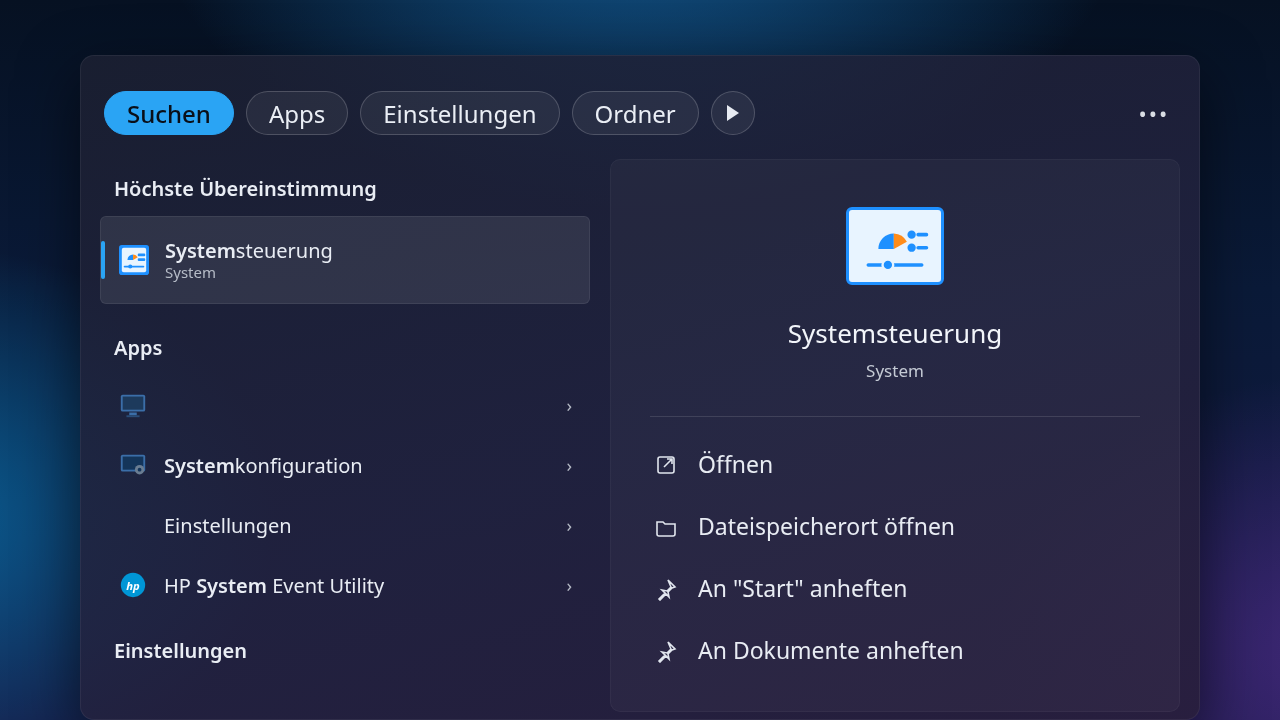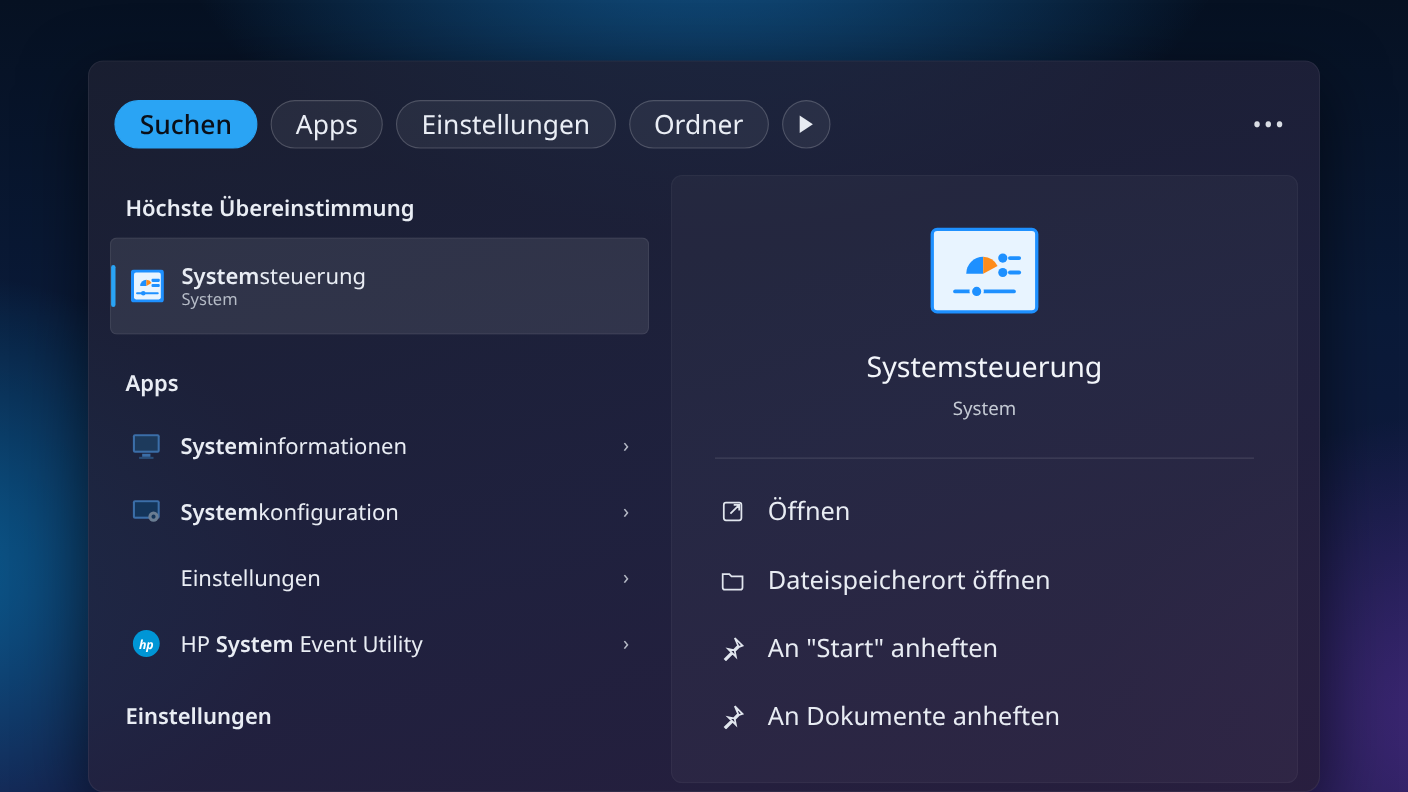--- a/index.html
+++ b/index.html
@@ -173,25 +173,20 @@
 
       <div class="result">
         <span class="ico">
           <svg viewBox="0 0 32 32">
               <rect x="3" y="5" width="26" height="18" rx="2" fill="#3b6ea8"></rect>
               <rect x="5" y="7" width="22" height="14" fill="#1d3a5c"></rect>
               <rect x="12" y="24" width="8" height="3" fill="#3b6ea8"></rect>
               <rect x="9" y="27" width="14" height="2" fill="#2a4d78"></rect>
             </svg>
         </span>
-        <div class="lines">
-            <div class="title">
-          <span class="bold">System</span><span>informationen</span>
-        </div>
-          </div>
         <span class="chev">›</span>
       </div>
 
       <div class="result">
         <span class="ico">
           <svg viewBox="0 0 32 32">
               <rect x="3" y="5" width="26" height="18" rx="2" fill="#3b6ea8"></rect>
               <rect x="5" y="7" width="22" height="14" fill="#14355a"></rect>
               <circle cx="23" cy="21" r="5" fill="#6a7d92"></circle>
               <circle cx="23" cy="21" r="2" fill="#14355a"></circle>

